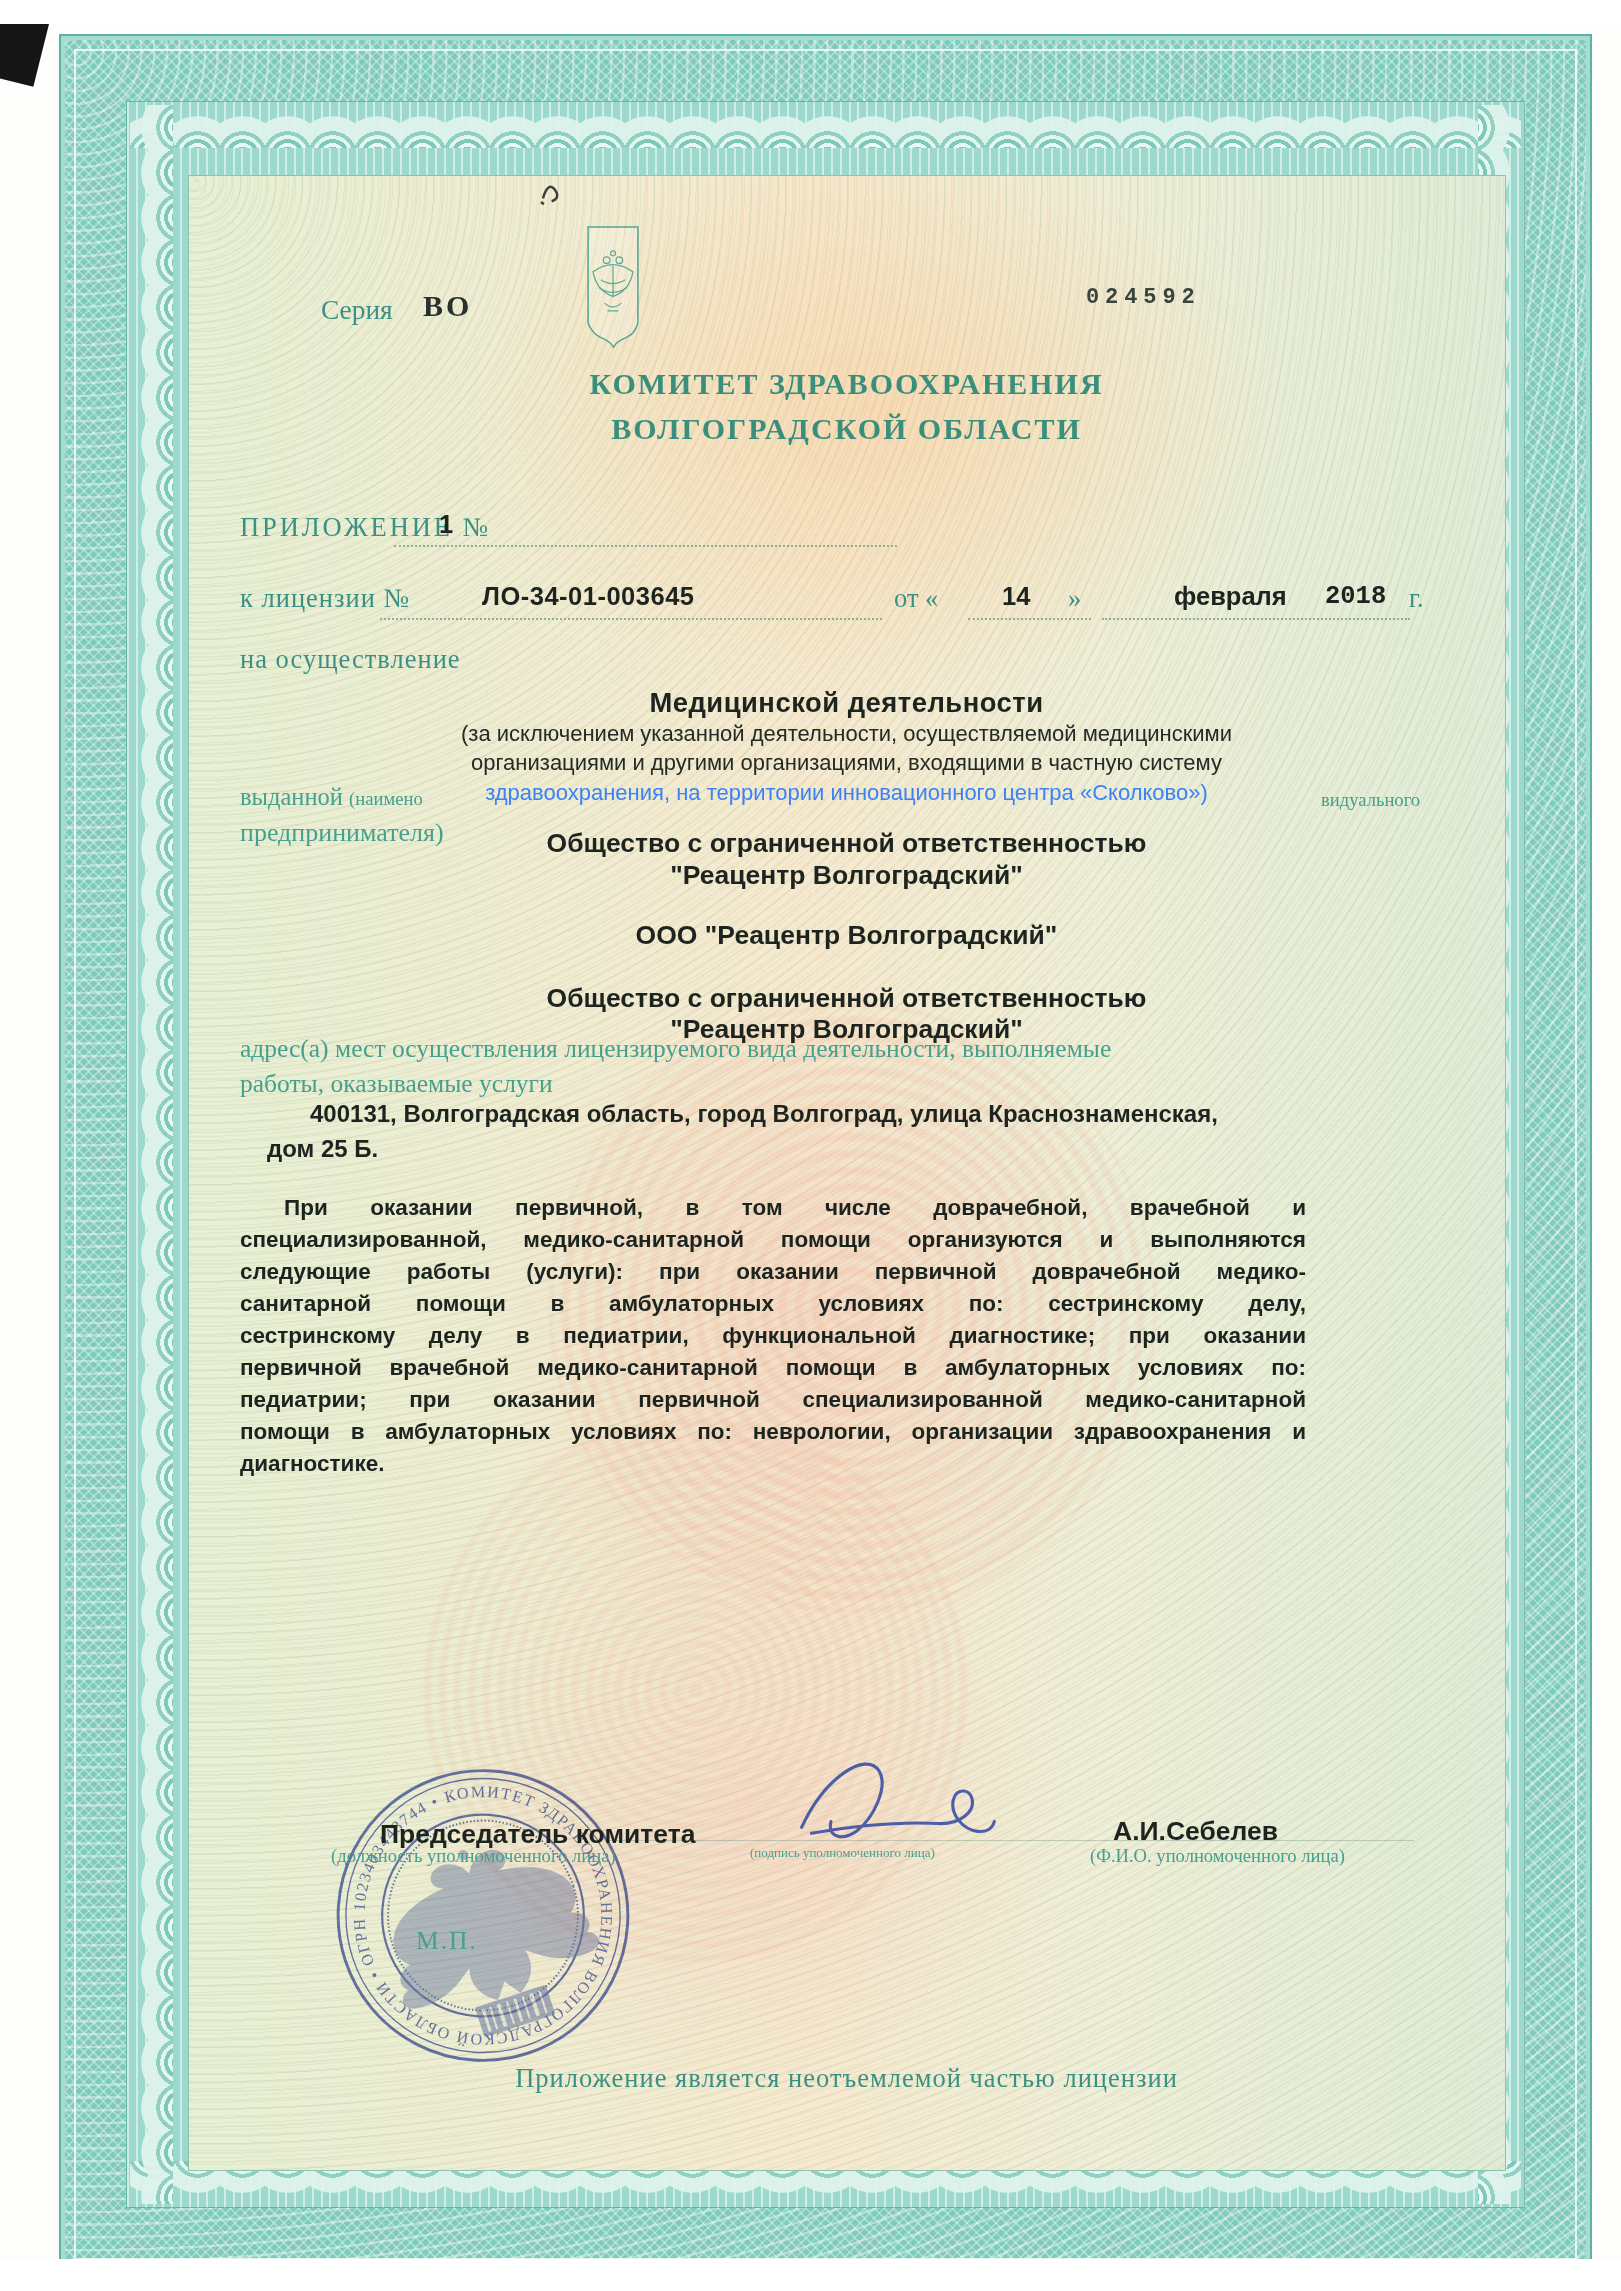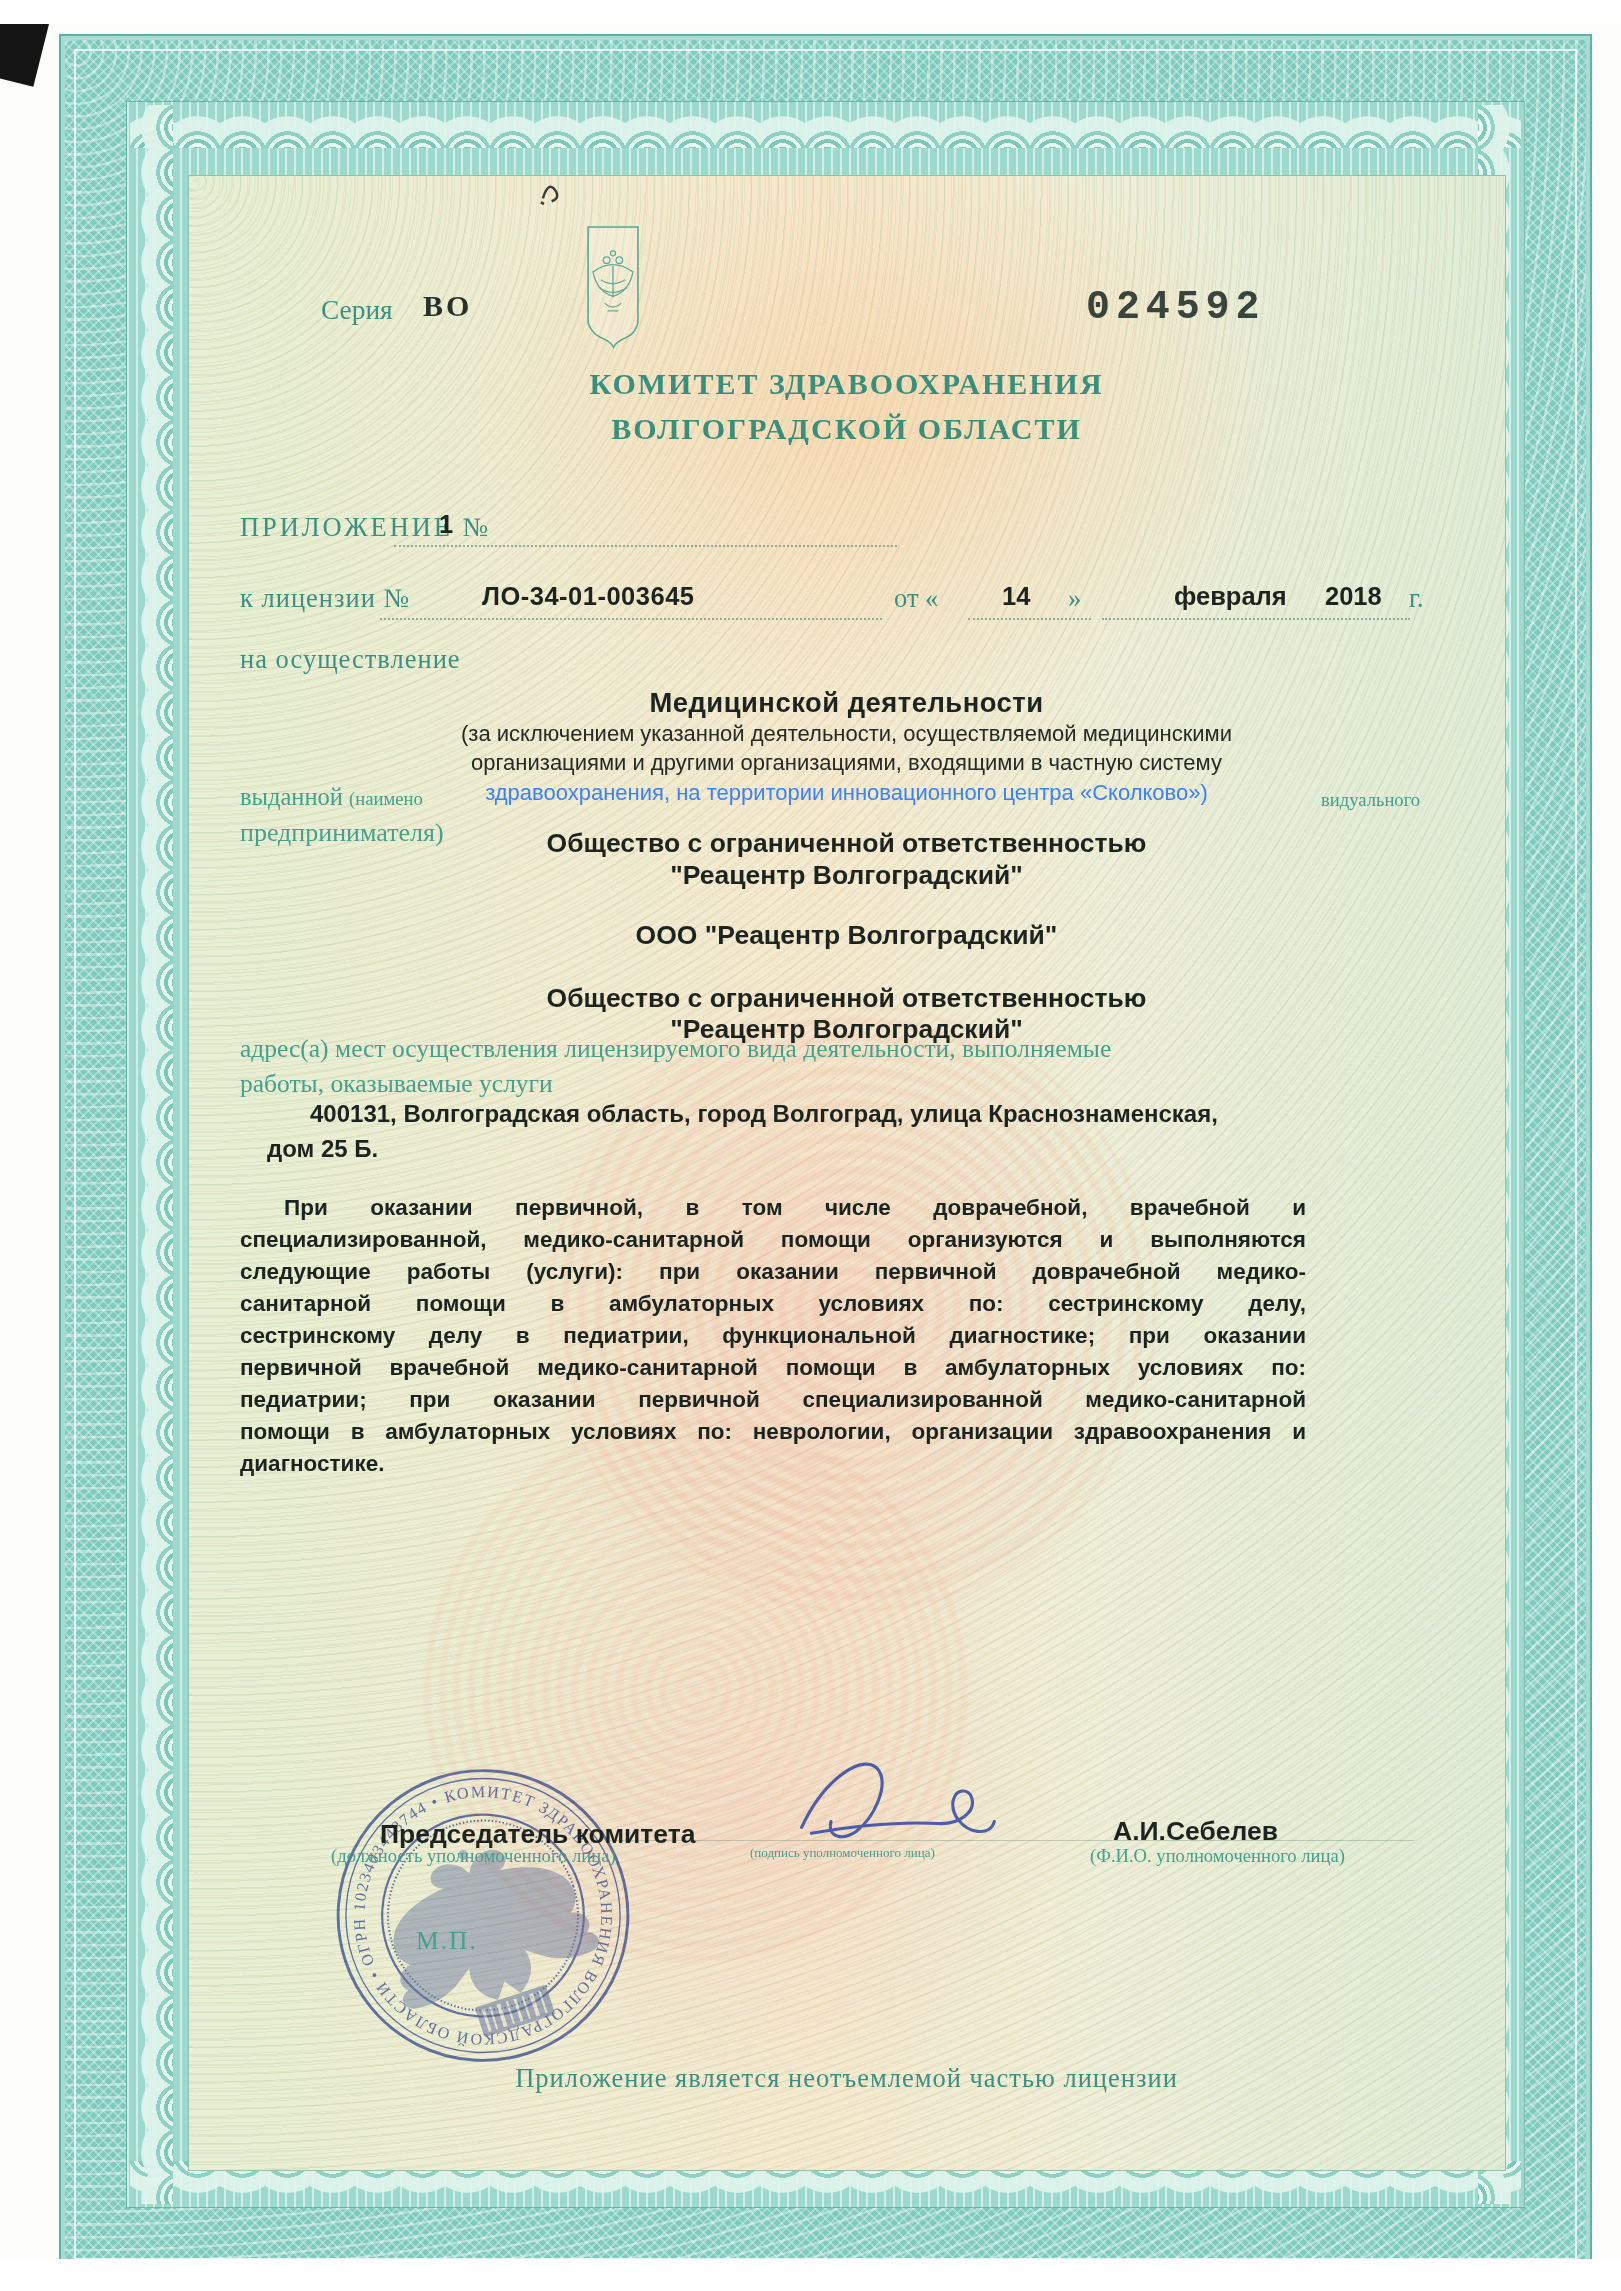--- a/index.html
+++ b/index.html
@@ -100,38 +100,38 @@
     <g stroke="#57a795" stroke-width="1.3" fill="none" opacity=".95">
       <circle cx="22" cy="36" r="3.4"></circle>
         <circle cx="35" cy="36" r="3.4"></circle>
         <circle cx="28.5" cy="29" r="2.6"></circle>
       <path d="M8,48 q20,-15 41,0 q-4,20 -20.5,25 q-16.5,-5 -20.5,-25 z"></path>
       <path d="M28.5,42 v32 M16,56 q12,8 25,0 M14,64 q14,10 29,0"></path>
       <path d="M20,80 q8,8 17,0 M23,88 h11"></path>
     </g>
   </svg>
 
-  <div class="t" style="left:1086px; top:261px; font-family:'Liberation Mono', monospace; font-weight:bold; font-size:40px; letter-spacing:5.9px; color:#39443d;">024592</div>
+  <div class="t" style="left:1086px; top:261px; font-family:'Liberation Mono', monospace; font-weight:bold; font-size:22px; letter-spacing:5.9px; color:#39443d;">024592</div>
 
   <div class="t center-band serif-dark" style="top:343px; font-size:30px; letter-spacing:2px; color:#3a8e7c;">КОМИТЕТ ЗДРАВООХРАНЕНИЯ</div>
   <div class="t center-band serif-dark" style="top:388px; font-size:30px; letter-spacing:2px; color:#3a8e7c;">ВОЛГОГРАДСКОЙ ОБЛАСТИ</div>
 
   <div class="t teal" style="left:240px; top:488px; font-size:26.5px; letter-spacing:2.9px;">ПРИЛОЖЕНИЕ  №</div>
   <div class="t dark" style="left:439px; top:486px; font-size:25.5px;">1</div>
   <div class="dotline" style="left:394px; top:521px; width:503px;"></div>
 
   <div class="t teal" style="left:240px; top:559px; font-size:26.5px; letter-spacing:1px;">к лицензии №</div>
   <div class="t dark" style="left:482px; top:558px; font-size:25.5px; letter-spacing:0.5px;">ЛО-34-01-003645</div>
   <div class="dotline" style="left:380px; top:594px; width:502px;"></div>
   <div class="t teal" style="left:894px; top:559px; font-size:26.5px;">от «</div>
   <div class="t dark" style="left:1002px; top:558px; font-size:25.5px;">14</div>
   <div class="t teal" style="left:1068px; top:559px; font-size:26.5px;">»</div>
   <div class="dotline" style="left:968px; top:594px; width:123px;"></div>
   <div class="t dark" style="left:1174px; top:558px; font-size:25.5px;">февраля</div>
-  <div class="t dark" style="left:1325px; top:558px; font-size:25.5px;">2018</div>
+  <div class="t dark" style="left:1325px; top:558px; font-size:25.5px;font-family:Liberation Mono, monospace;">2018</div>
   <div class="t teal" style="left:1409px; top:559px; font-size:26.5px;">г.</div>
   <div class="dotline" style="left:1102px; top:594px; width:308px;"></div>
 
   <div class="t teal" style="left:240px; top:620px; font-size:26.5px; letter-spacing:1px;">на осуществление</div>
 
   <div class="t center-band dark" style="top:663px; font-size:27.4px; letter-spacing:0.5px;">Медицинской деятельности</div>
 
   <div class="t tealc" style="left:240px; top:759px; font-size:24.5px;">
     <span>выданной</span>
     <span style="font-size:18.6px;">(наимено</span>

